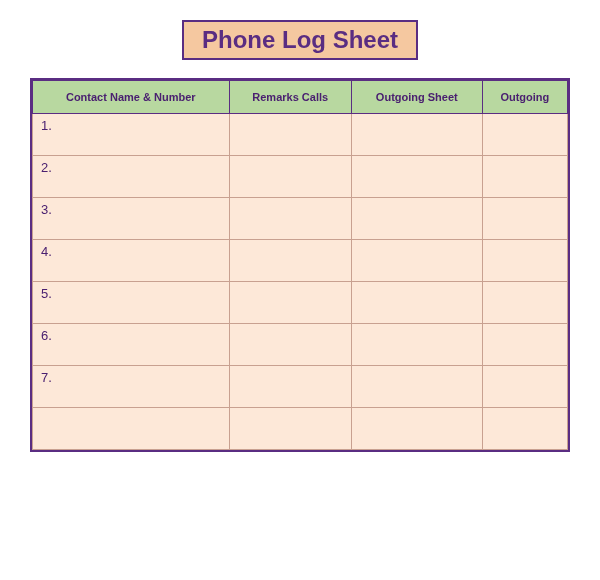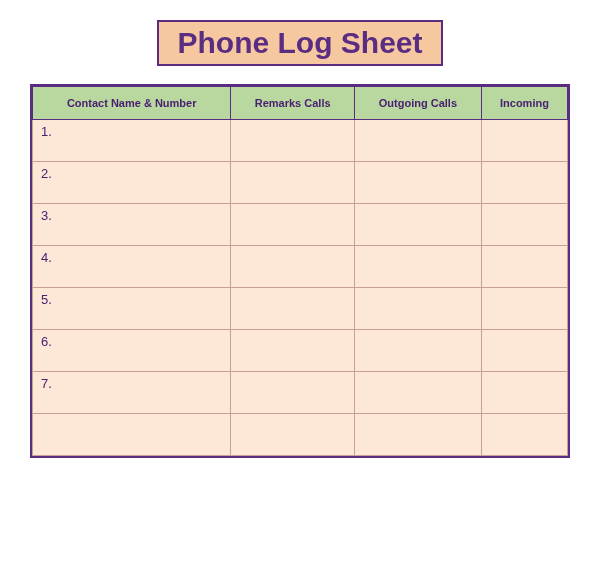--- a/index.html
+++ b/index.html
@@ -13,21 +13,21 @@
       width: 600px;
       height: 580px;
       display: flex;
       flex-direction: column;
       align-items: center;
       padding: 20px 30px;
       font-family: Arial, sans-serif;
     }
 
     .page-title {
-      font-size: 30px;
+      font-size: 24px;
       font-weight: bold;
       color: #5a2d82;
       background-color: #f5c8a0;
       border: 2px solid #5a2d82;
       padding: 4px 18px;
       margin-bottom: 18px;
       display: inline-block;
     }
 
     .table-wrapper {
@@ -73,22 +73,22 @@
 <body>
 
 <div class="page-title">Phone Log Sheet</div>
 
 <div class="table-wrapper">
   <table>
     <thead>
       <tr>
         <th>Contact Name &amp; Number</th>
         <th>Remarks Calls</th>
-        <th>Outgoing Calls</th>
-        <th>Incoming</th>
+        <th>Outgoing Sheet</th>
+        <th>Outgoing</th>
       </tr>
     </thead>
     <tbody id="table-body">
     <tr>
           <td class="row-num">1.</td>
           <td></td>
           <td></td>
           <td></td>
         </tr>
         <tr>

